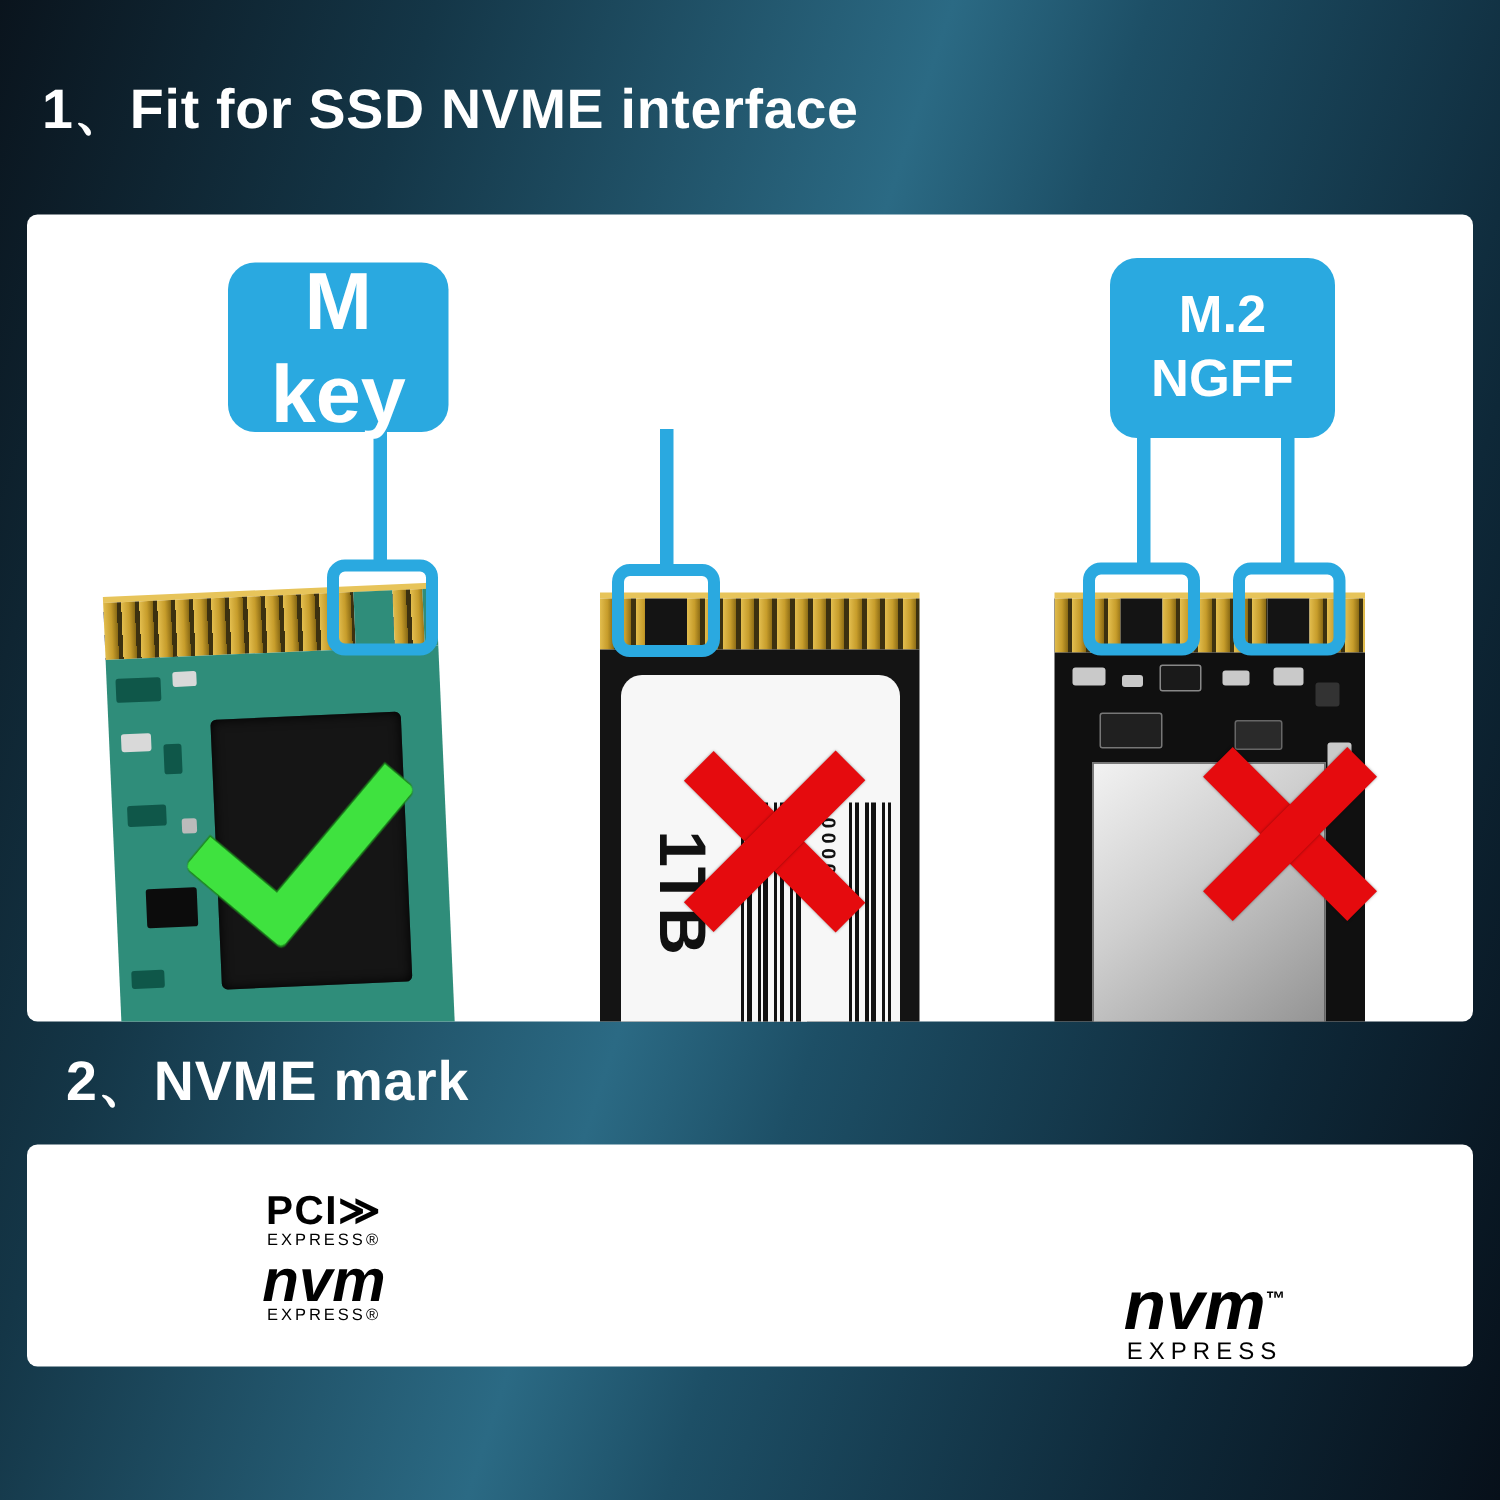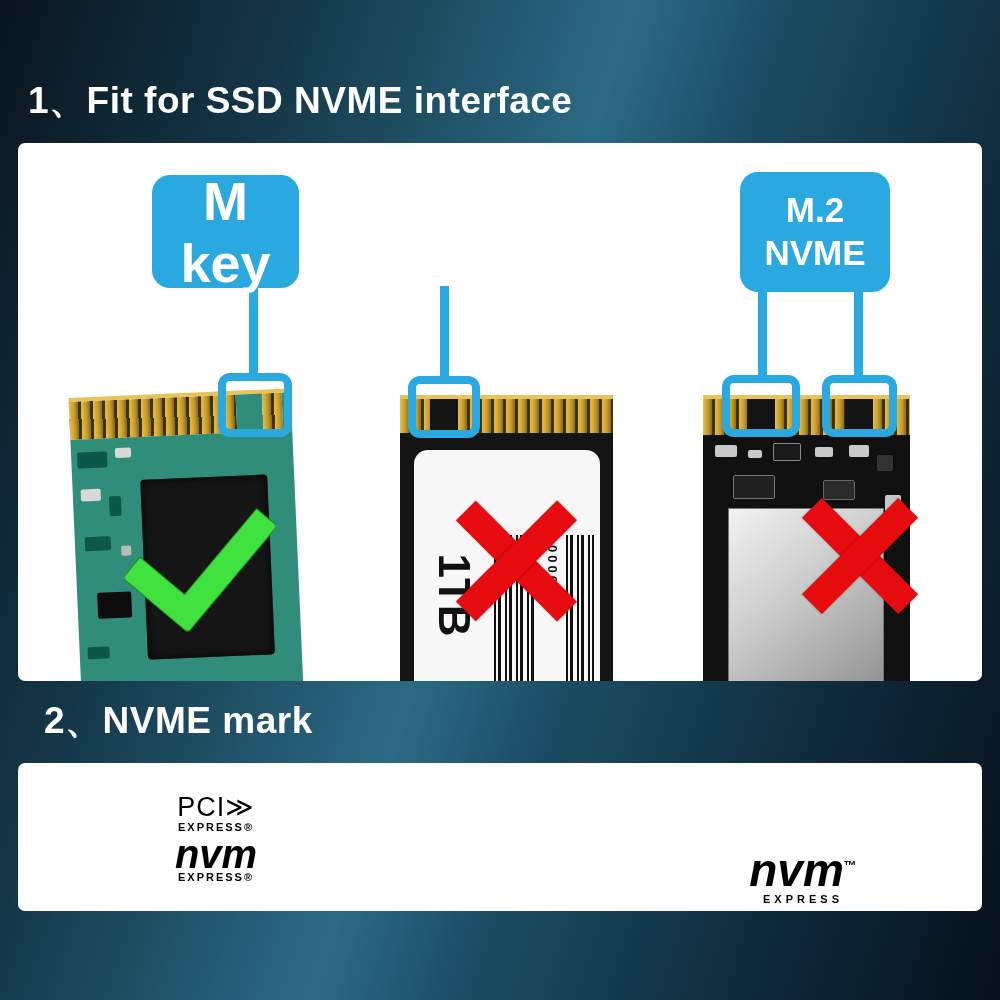--- a/index.html
+++ b/index.html
@@ -1,20 +1,20 @@
 <!DOCTYPE html>
 <html style="--accent-blue: #2aa9e0; --check-green: #3fe23f; --cross-red: #e50b0e; --pcb-green: #2f8d7a; --gold: #cfa43a;"><head>
 <meta charset="utf-8">
 <style>
   html,body{margin:0;padding:0;background:#07101a;}
   .stage{position:relative;width:1000px;height:1000px;overflow:hidden;
     font-family:"Liberation Sans",sans-serif;
     background:linear-gradient(108deg,#0a141d 0%,#143647 22%,#2b6a84 48%,#1d4f66 58%,#0e2838 82%,#07101a 100%);}
   .heading{position:absolute;color:#fff;font-weight:700;font-size:37px;letter-spacing:.5px;white-space:nowrap;}
-  #heading1{left:28px;top:48px;margin-top:28px;}
+  #heading1{left:28px;top:48px;}
   #heading2{left:44px;top:696px;}
   .panel{position:absolute;left:18px;background:#fff;border-radius:7px;}
   #panel1{top:143px;width:964px;height:538px;overflow:hidden;}
   #panel2{top:763px;width:964px;height:148px;overflow:hidden;}
 
   
   .key-label{position:absolute;background:var(--accent-blue,#2aa9e0);border-radius:18px;color:#fff;
     font-weight:700;display:flex;flex-direction:column;align-items:center;justify-content:center;
     text-align:center;z-index:6;}
   #label-mkey{left:134px;top:32px;width:147px;height:113px;font-size:54px;}
@@ -78,45 +78,45 @@
   #cross-b{left:432px;top:352px;width:132px;height:132px;}
   #cross-ngff{left:779px;top:350px;width:126px;height:126px;}
   .cross .bar{position:absolute;left:-4%;top:50%;width:108%;height:28px;background:var(--cross-red,#e50b0e);
     box-shadow:0 0 2px rgba(0,0,0,.4);}
   .cross .bar1{transform:translateY(-50%) rotate(45deg);}
   .cross .bar2{transform:translateY(-50%) rotate(-45deg);}
 
   
   .logo-col{position:absolute;text-align:center;color:#000;}
   #logo-pci{left:118px;top:28px;width:160px;}
-  .pci-row{font-size:27px;font-weight:400;letter-spacing:1px;}
-  .express-sm{font-size:11px;font-weight:700;letter-spacing:2px;margin-top:-2px;}
+  .pci-row{font-size:27px;font-weight:700;letter-spacing:1px;}
+  .express-sm{font-size:11px;font-weight:400;letter-spacing:2px;margin-top:-2px;}
   .nvm-big{font-size:40px;font-weight:800;font-style:italic;line-height:.95;margin-top:2px;}
   #logo-nvme{position:absolute;left:382px;top:51px;width:196px;height:48px;background:#000;border-radius:10px;
     color:#fff;display:flex;align-items:center;justify-content:center;font-size:30px;font-weight:600;letter-spacing:.5px;}
   #logo-nvmx{left:700px;top:40px;width:170px;}
   #logo-nvmx .nvm-big{font-size:46px;margin-top:46px;}
   .tm{font-size:13px;vertical-align:super;font-style:normal;font-weight:700;}
-  #logo-nvmx .express-sm{letter-spacing:4px;font-size:11px;margin-top:0;}
+  #logo-nvmx .express-sm{letter-spacing:4px;font-size:16px;margin-top:0;}
 </style>
 </head>
 <body>
 
 <div class="stage">
 
   <div class="heading" id="heading1">1、Fit for SSD NVME interface</div>
 
   <div class="panel" id="panel1">
 
     <div class="key-label" id="label-mkey">
       <span>M key</span>
     </div>
     <div class="key-label" id="label-ngff">
       <span>M.2</span>
-      <span>NVME</span>
+      <span>NGFF</span>
     </div>
 
     <div class="stem" id="stem-m"></div>
     <div class="stem" id="stem-b"></div>
     <div class="stem" id="stem-ngff-l"></div>
     <div class="stem" id="stem-ngff-r"></div>
 
     <div class="bracket" id="bracket-m"></div>
     <div class="bracket" id="bracket-b"></div>
     <div class="bracket" id="bracket-ngff-l"></div>

